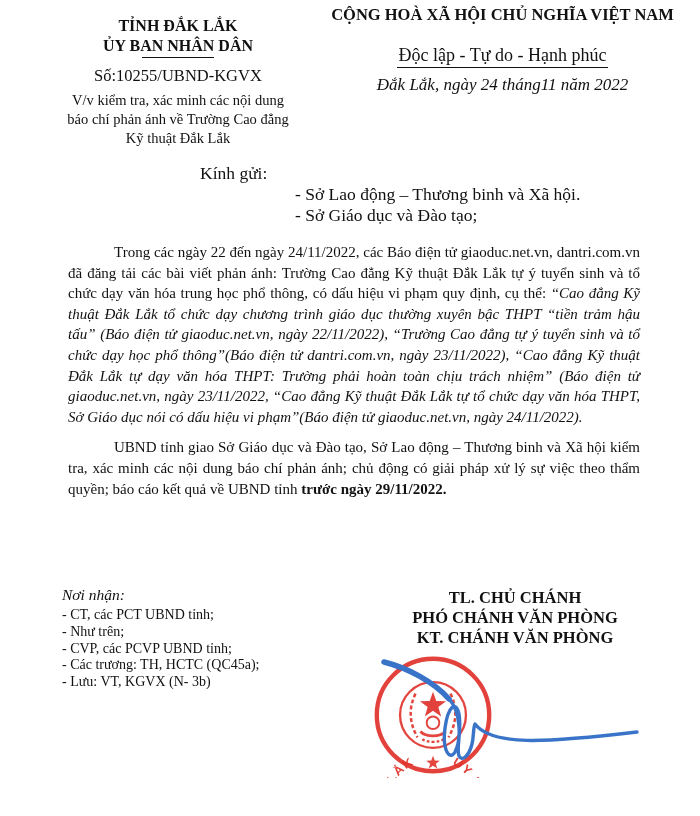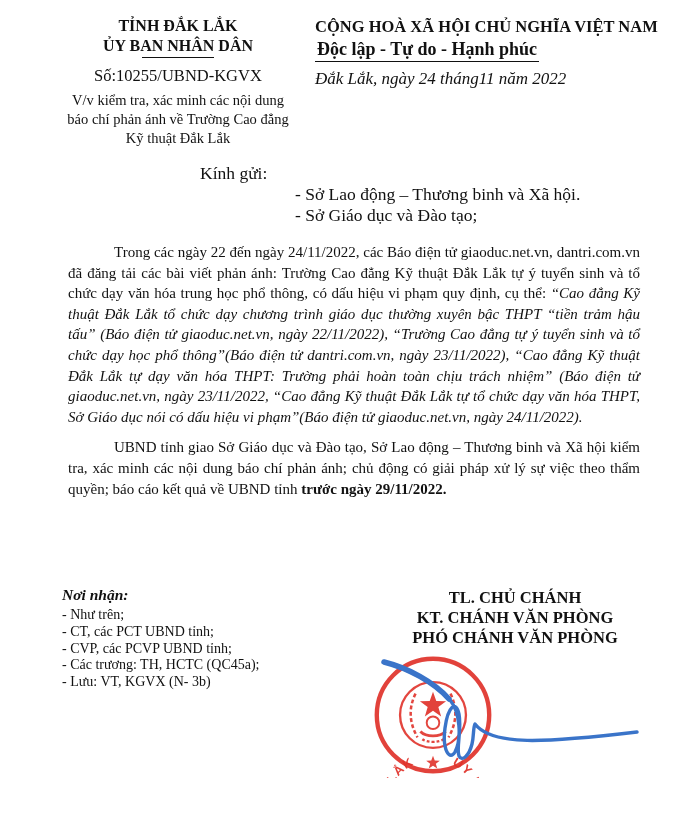--- a/index.html
+++ b/index.html
@@ -6,38 +6,38 @@
   .page{
     position:relative;width:700px;height:816px;background:#ffffff;
     font-family:"Liberation Serif","DejaVu Serif",serif;color:#111;overflow:hidden;
   }
   
   .hdr-left{position:absolute;left:58px;top:16px;width:240px;text-align:center;}
   .org-line{font-weight:bold;font-size:16px;line-height:20px;}
   .org-rule{width:72px;height:0;border-bottom:1px solid #111;margin:1px auto 0 auto;}
   .doc-number{font-size:16.5px;margin-top:8px;}
   .doc-subject{font-size:14.5px;line-height:19px;margin:5px auto 0 auto;width:228px;}
-  .hdr-right{position:absolute;left:315px;top:16px;width:375px;text-align:left;}
+  .hdr-right{position:absolute;left:315px;top:4px;width:375px;text-align:center;}
   .nat-line1{font-weight:bold;font-size:16.5px;line-height:21px;}
-  .nat-line2{display:inline-block;font-weight:bold;font-size:18px;line-height:22px;
-             border-bottom:1.5px solid #111;padding:0 2px 1px 2px;margin-top:1px;}
+  .nat-line2{display:inline-block;font-weight:normal;font-size:18px;line-height:22px;
+             border-bottom:1.5px solid #111;padding:0 2px 1px 2px;margin-top:19px;}
   .dateline{font-style:italic;font-size:17px;margin-top:7px;}
   
   .salute-label{position:absolute;left:200px;top:163px;font-size:17.5px;}
   .salute-recips{position:absolute;left:295px;top:184px;font-size:17.5px;line-height:21px;}
   
   .body-text{position:absolute;left:68px;top:242px;width:572px;
              font-size:15px;line-height:20.6px;text-align:justify;}
   .body-text p{margin:0;text-indent:46px;}
   .body-text p + p{margin-top:10px;}
   .it{font-style:italic;}
   .bd{font-weight:bold;}
   
   .noi-nhan{position:absolute;left:62px;top:586px;width:270px;}
-  .noi-nhan-label{font-weight:bold;font-style:italic;font-size:15.5px;}
+  .noi-nhan-label{font-weight:normal;font-style:italic;font-size:15.5px;}
   .noi-nhan-items{font-size:14px;line-height:16.8px;margin-top:3px;}
   .sign-block{position:absolute;left:365px;top:588px;width:300px;text-align:center;
               font-weight:bold;font-size:16.5px;line-height:20px;}
   .signer-name{position:absolute;left:420px;top:762px;width:185px;text-align:center;
                font-weight:bold;font-size:17.5px;}
   .seal-svg{position:absolute;left:370px;top:652px;}
   .sig-svg{position:absolute;left:368px;top:648px;pointer-events:none;}
   .seal-ring-text{font-family:"Liberation Sans","DejaVu Sans",sans-serif;
                   font-size:12.5px;font-weight:bold;letter-spacing:1px;}
 </style>
@@ -67,32 +67,32 @@
   </div>
 
   <div class="body-text">
     <p><span>Trong các ngày 22 đến ngày 24/11/2022, các Báo điện tử giaoduc.net.vn, dantri.com.vn đã đăng tải các bài viết phản ánh: Trường Cao đẳng Kỹ thuật Đắk Lắk tự ý tuyển sinh và tổ chức dạy văn hóa trung học phổ thông, có dấu hiệu vi phạm quy định, cụ thể: </span><span class="it">“Cao đẳng Kỹ thuật Đắk Lắk tổ chức dạy chương trình giáo dục thường xuyên bậc THPT “tiền trảm hậu tấu” (Báo điện tử giaoduc.net.vn, ngày 22/11/2022), “Trường Cao đẳng tự ý tuyển sinh và tổ chức dạy học phổ thông”(Báo điện tử dantri.com.vn, ngày 23/11/2022), “Cao đẳng Kỹ thuật Đắk Lắk tự dạy văn hóa THPT: Trường phải hoàn toàn chịu trách nhiệm” (Báo điện tử giaoduc.net.vn, ngày 23/11/2022, “Cao đẳng Kỹ thuật Đắk Lắk tự tổ chức dạy văn hóa THPT, Sở Giáo dục nói có dấu hiệu vi phạm”(Báo điện tử giaoduc.net.vn, ngày 24/11/2022).</span></p>
     <p><span>UBND tỉnh giao Sở Giáo dục và Đào tạo, Sở Lao động – Thương binh và Xã hội kiểm tra, xác minh các nội dung báo chí phản ánh; chủ động có giải pháp xử lý sự việc theo thẩm quyền; báo cáo kết quả về UBND tỉnh </span><span class="bd">trước ngày 29/11/2022.</span></p>
   </div>
 
   <div class="noi-nhan">
     <div class="noi-nhan-label">Nơi nhận:</div>
     <div class="noi-nhan-items">
+      <div>- CT, các PCT UBND tỉnh;</div>
       <div>- Như trên;</div>
-      <div>- CT, các PCT UBND tỉnh;</div>
       <div>- CVP, các PCVP UBND tỉnh;</div>
       <div>- Các trương: TH, HCTC (QC45a);</div>
       <div>- Lưu: VT, KGVX (N- 3b)</div>
     </div>
   </div>
 
   <div class="sign-block">
     <div>TL. CHỦ CHÁNH</div>
+    <div>PHÓ CHÁNH VĂN PHÒNG</div>
     <div>KT. CHÁNH VĂN PHÒNG</div>
-    <div>PHÓ CHÁNH VĂN PHÒNG</div>
   </div>
 
   <svg class="seal-svg" width="126" height="126" viewBox="0 0 130 130" color="#e0322a">
     <circle cx="65" cy="65" r="58" fill="none" stroke="currentColor" stroke-width="4.5" opacity="0.92"></circle>
 
     <circle cx="65" cy="65" r="34" fill="none" stroke="currentColor" stroke-width="2.4" opacity="0.9"></circle>
     <path d="M 47 43 Q 36 65 49 88" fill="none" stroke="currentColor" stroke-width="2.6" stroke-dasharray="4 2.5" opacity="0.9"></path>
     <path d="M 83 43 Q 94 65 81 88" fill="none" stroke="currentColor" stroke-width="2.6" stroke-dasharray="4 2.5" opacity="0.9"></path>
     <path d="M 65 41 L 68.4 50.6 L 78.5 50.8 L 70.5 56.8 L 73.4 66.5 L 65 60.7 L 56.6 66.5 L 59.5 56.8 L 51.5 50.8 L 61.6 50.6 Z" fill="currentColor" opacity="0.92"></path>
     <path d="M 52 82 A 15 9 0 0 0 78 82" fill="none" stroke="currentColor" stroke-width="3" opacity="0.9"></path>

